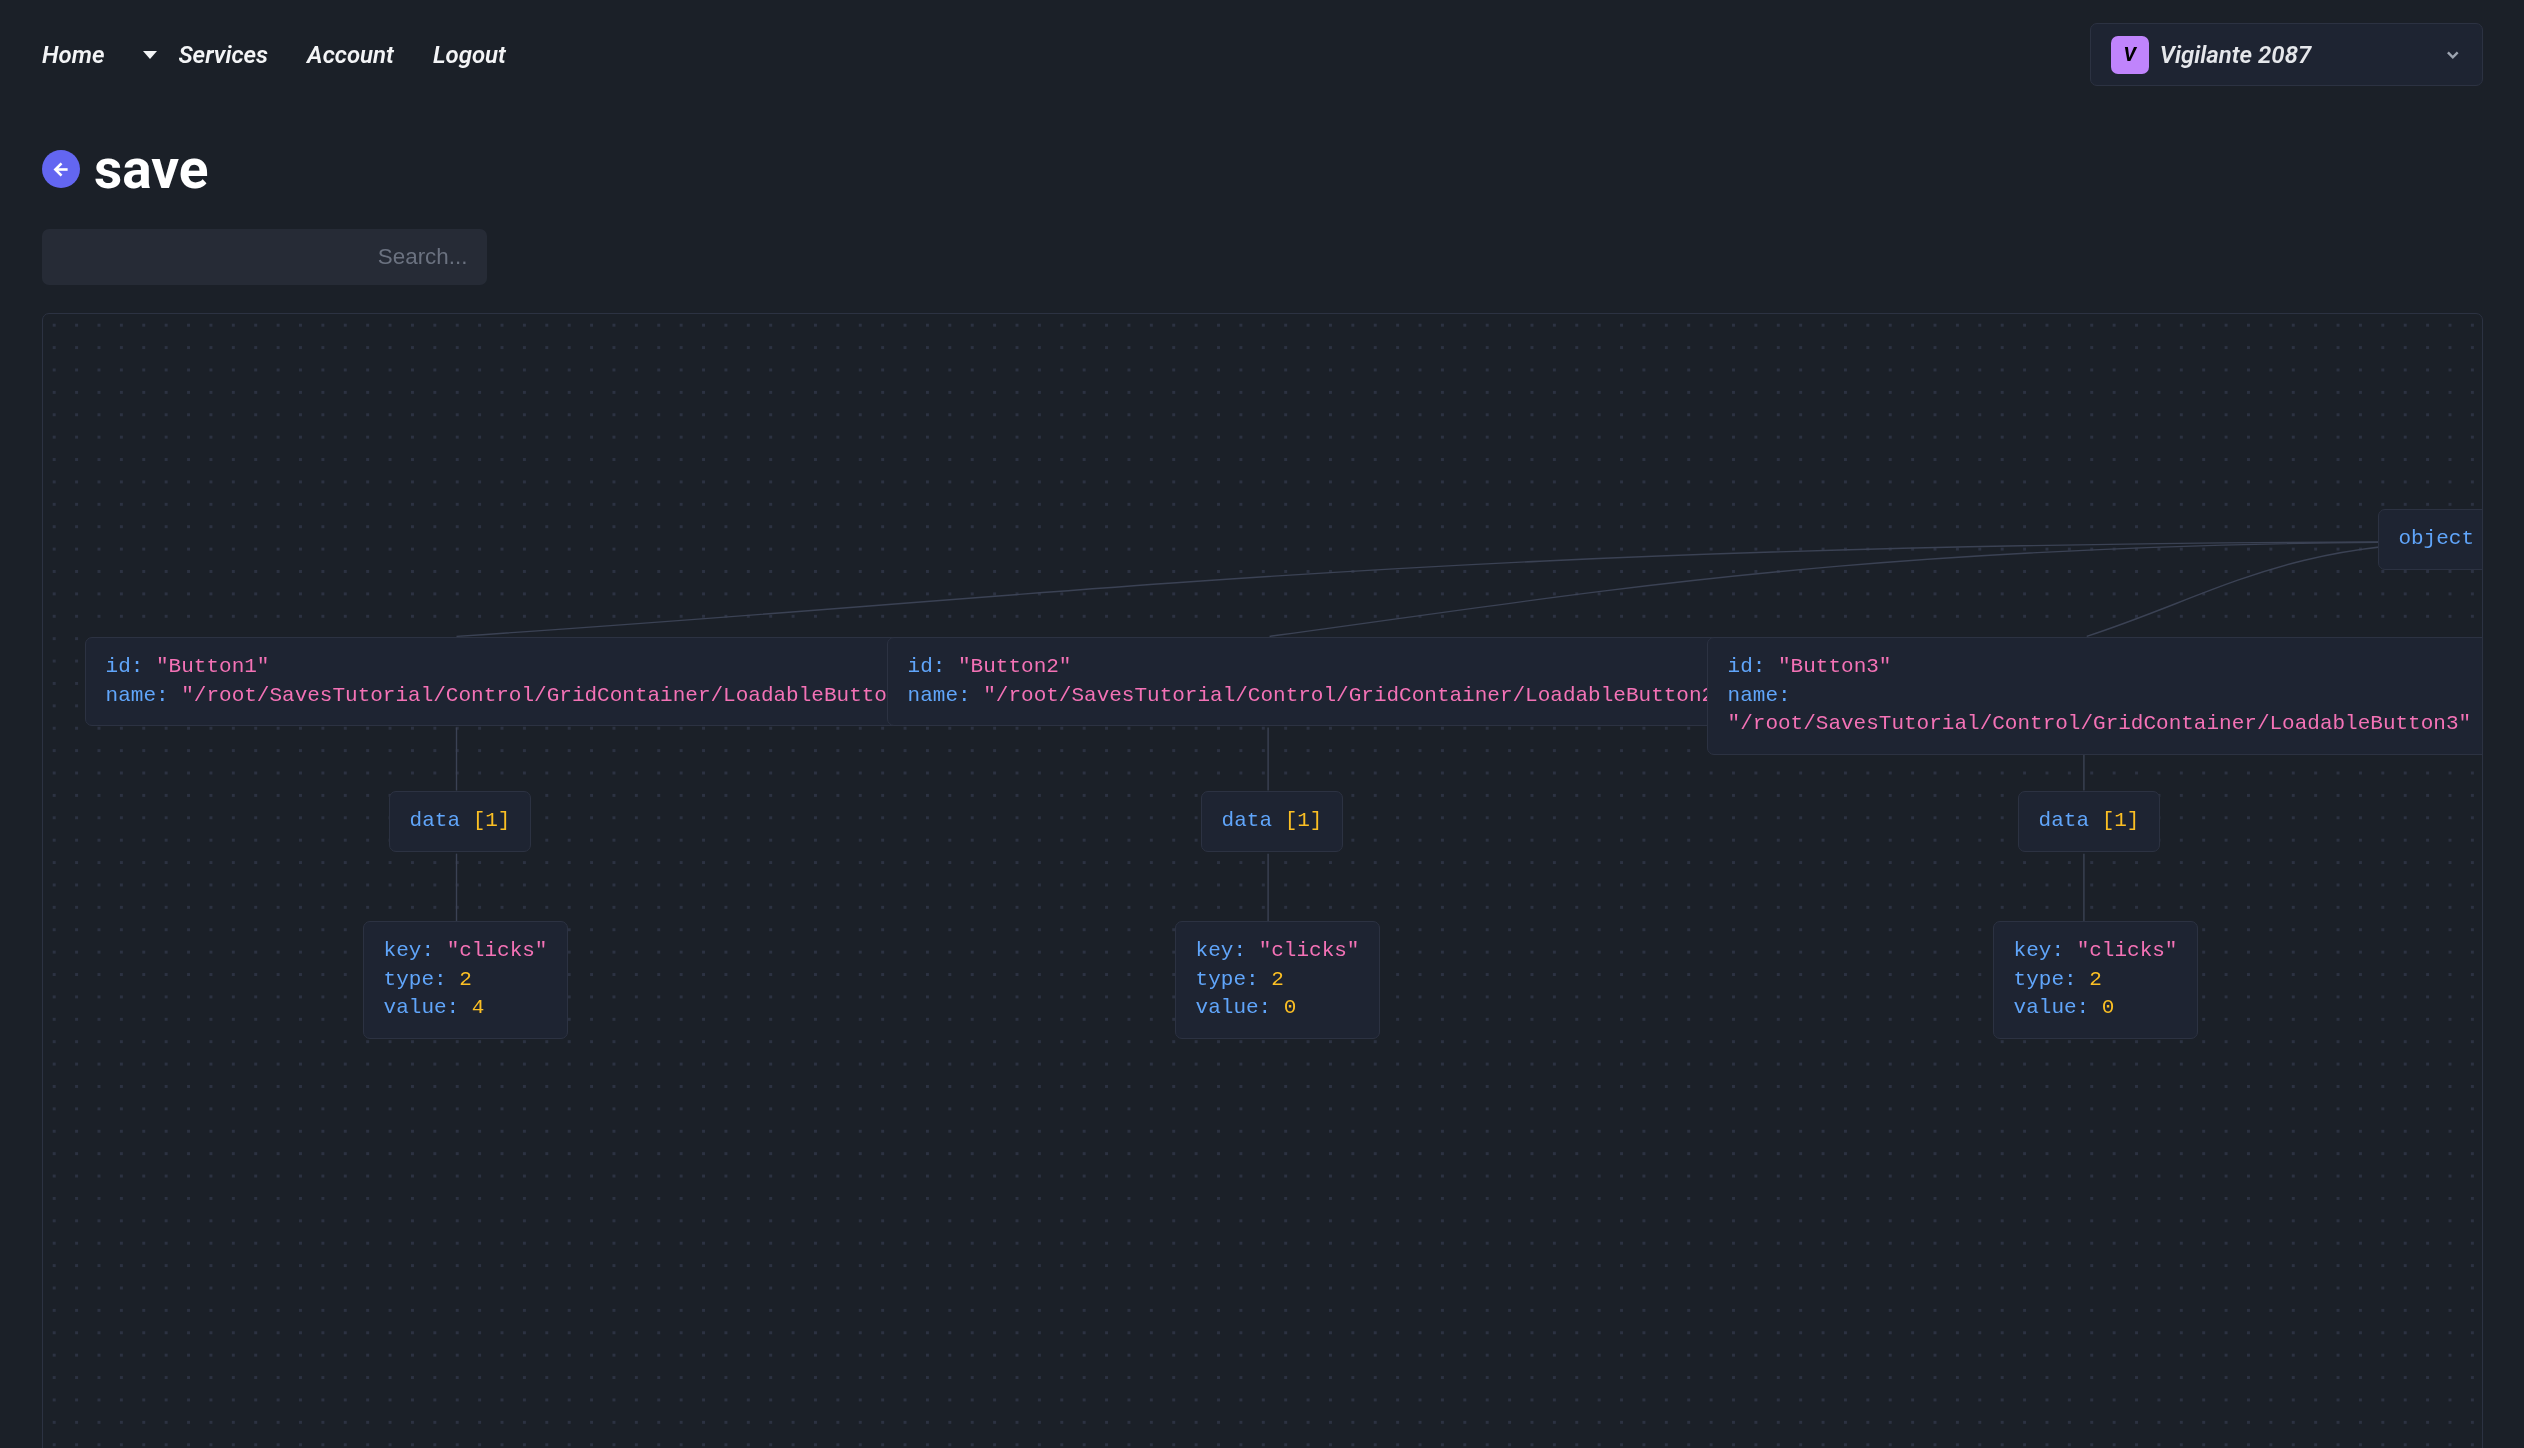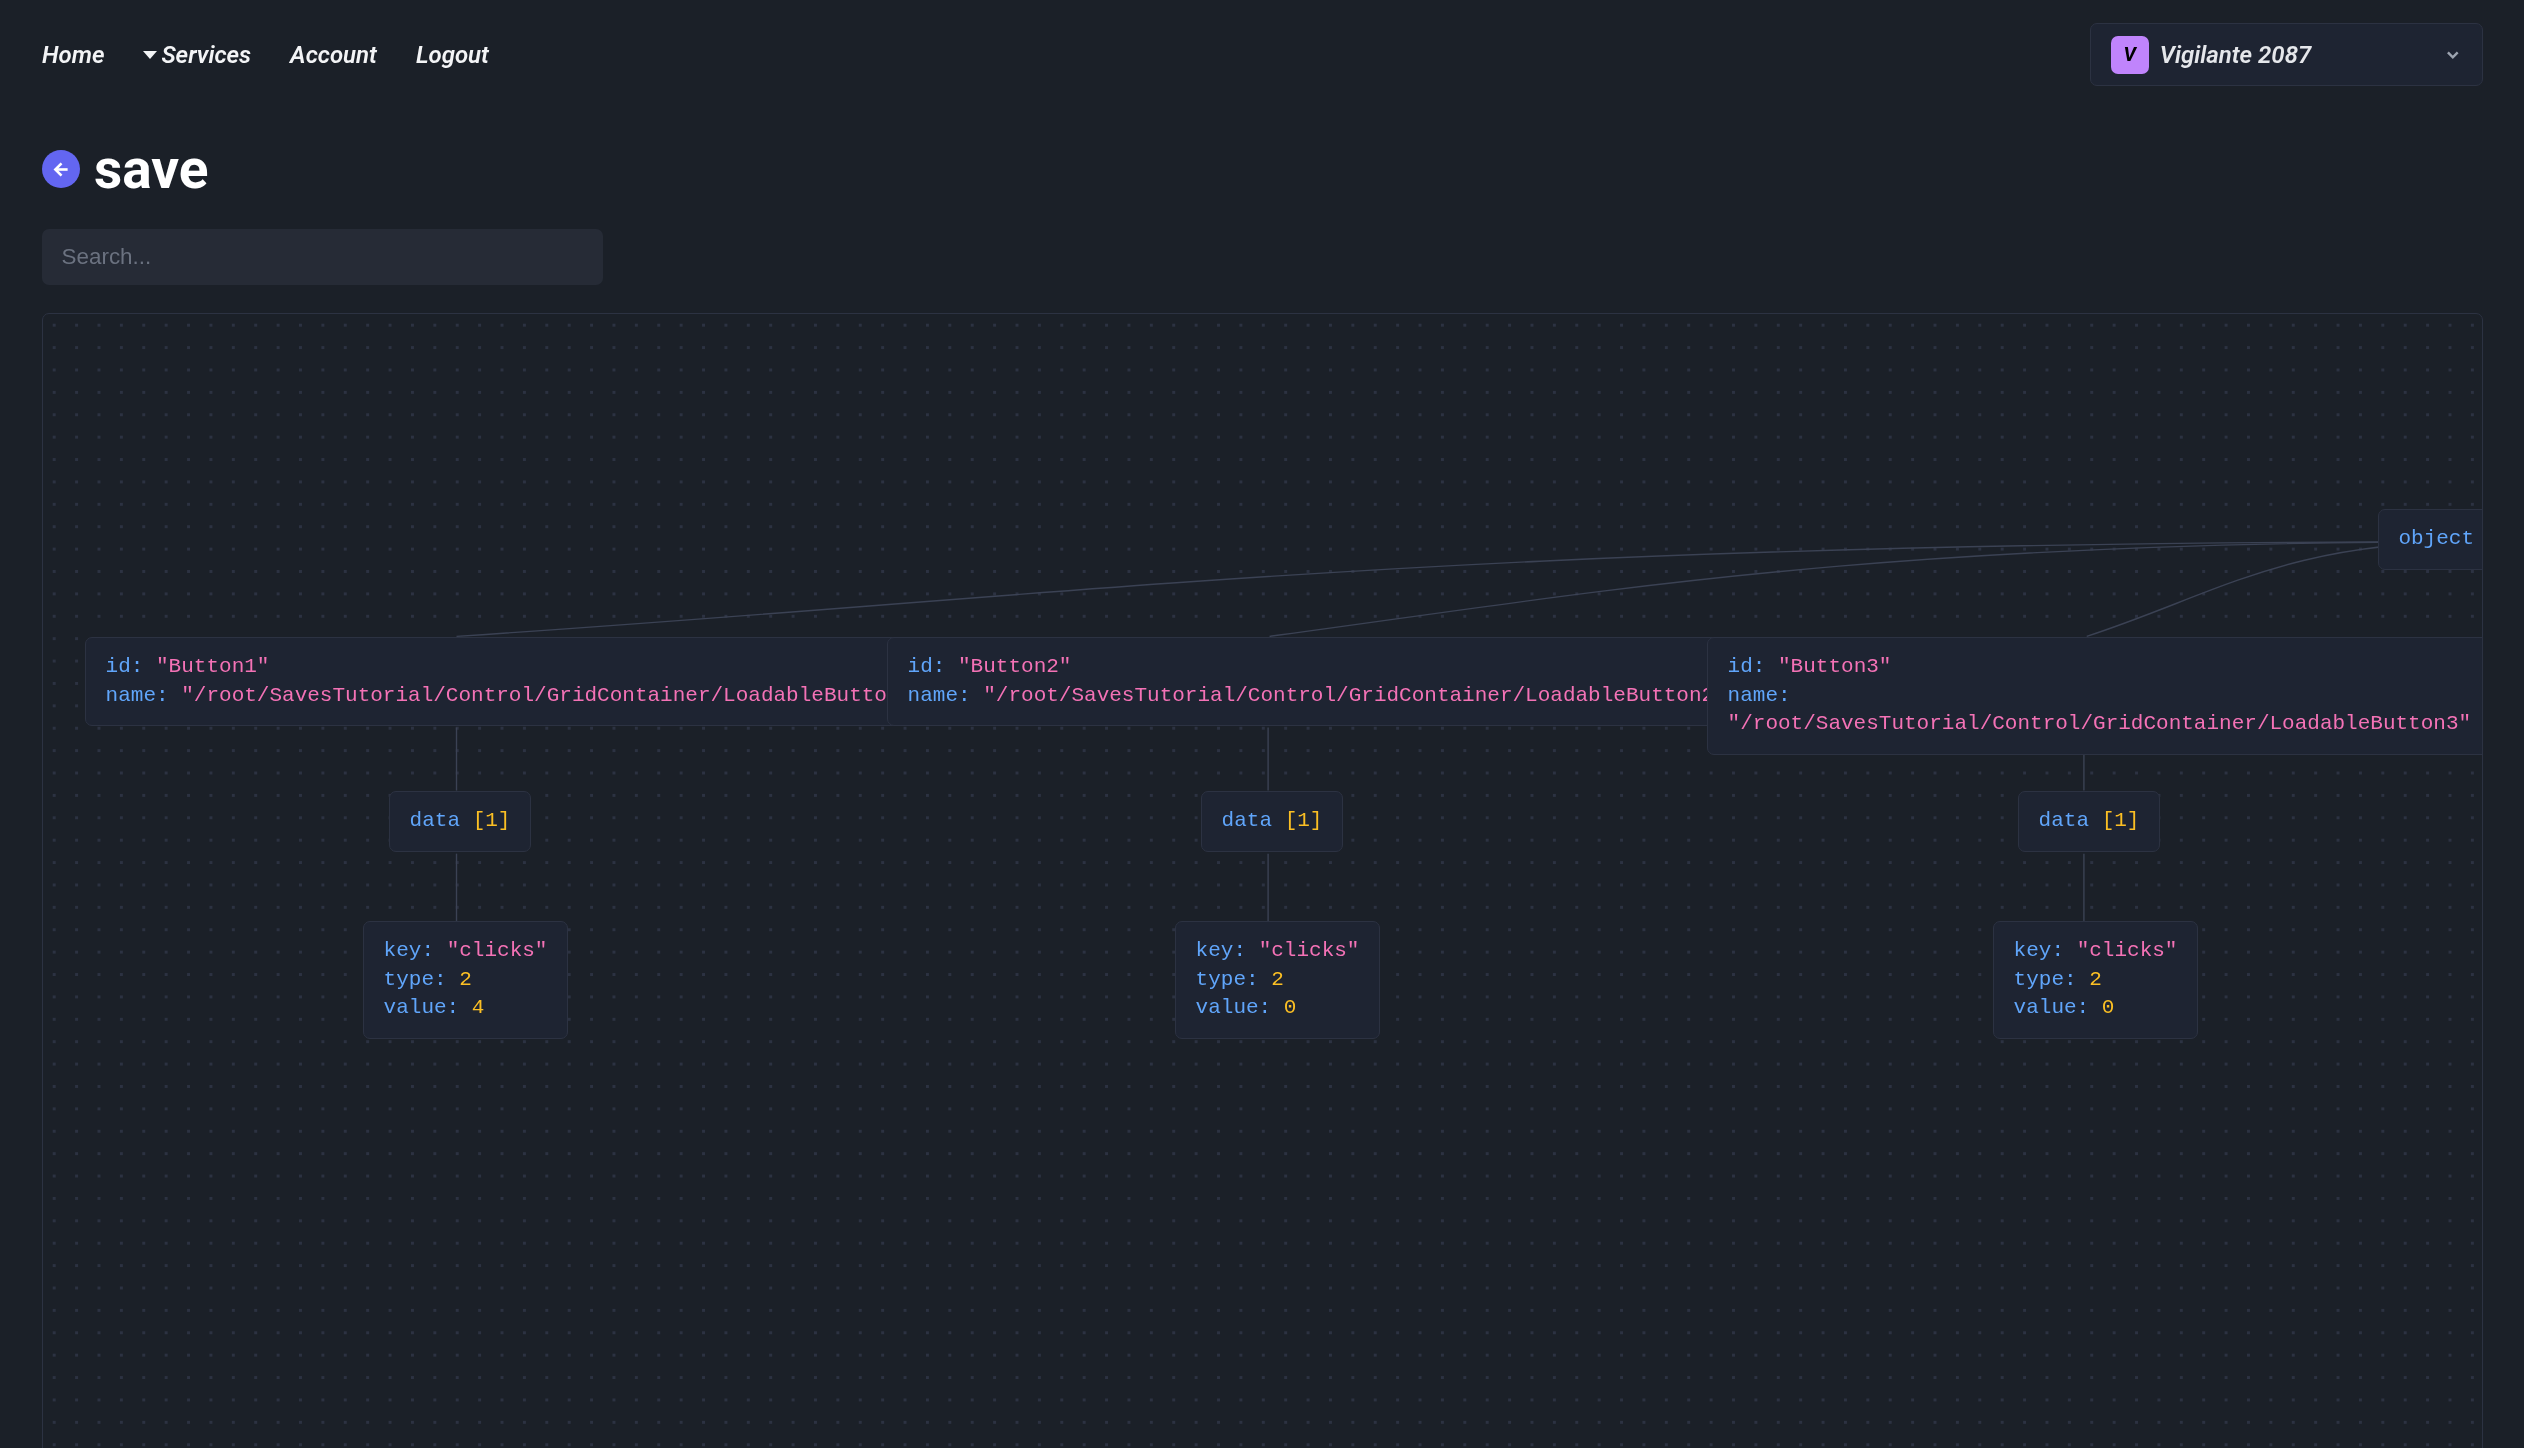--- a/index.html
+++ b/index.html
@@ -35,21 +35,21 @@
     .nav-link {
       color: #f3f4f6;
       font-size: 24px;
       font-weight: 600;
       cursor: pointer;
     }
     
     .nav-link-dropdown {
       display: flex;
       align-items: center;
-      gap: 4px;
+      gap: 21px;
     }
     
     .nav-link-dropdown .caret {
       width: 0;
       height: 0;
       border-left: 7px solid transparent;
       border-right: 7px solid transparent;
       border-top: 8.4px solid #f3f4f6;
     }
     
@@ -123,29 +123,30 @@
       font-size: 55px;
       font-weight: 700;
       color: #fff;
     }
     
     .search-container {
       padding: 14px 42px 28px;
     }
     
     .search-input {
-      width: 561px;
+      width: 445px;
       height: 56px;
       background: #262b36;
       border: none;
       border-radius: 7px;
       padding: 0 19.6px;
       font-size: 22.4px;
       color: #e5e7eb;
       outline: none;
+      text-align: right;
     }
     
     .search-input::placeholder {
       color: #6b7280;
     }
     
     .canvas-wrapper {
       margin: 0 42px 42px;
       height: 1265px;
       background: #1b2028;

